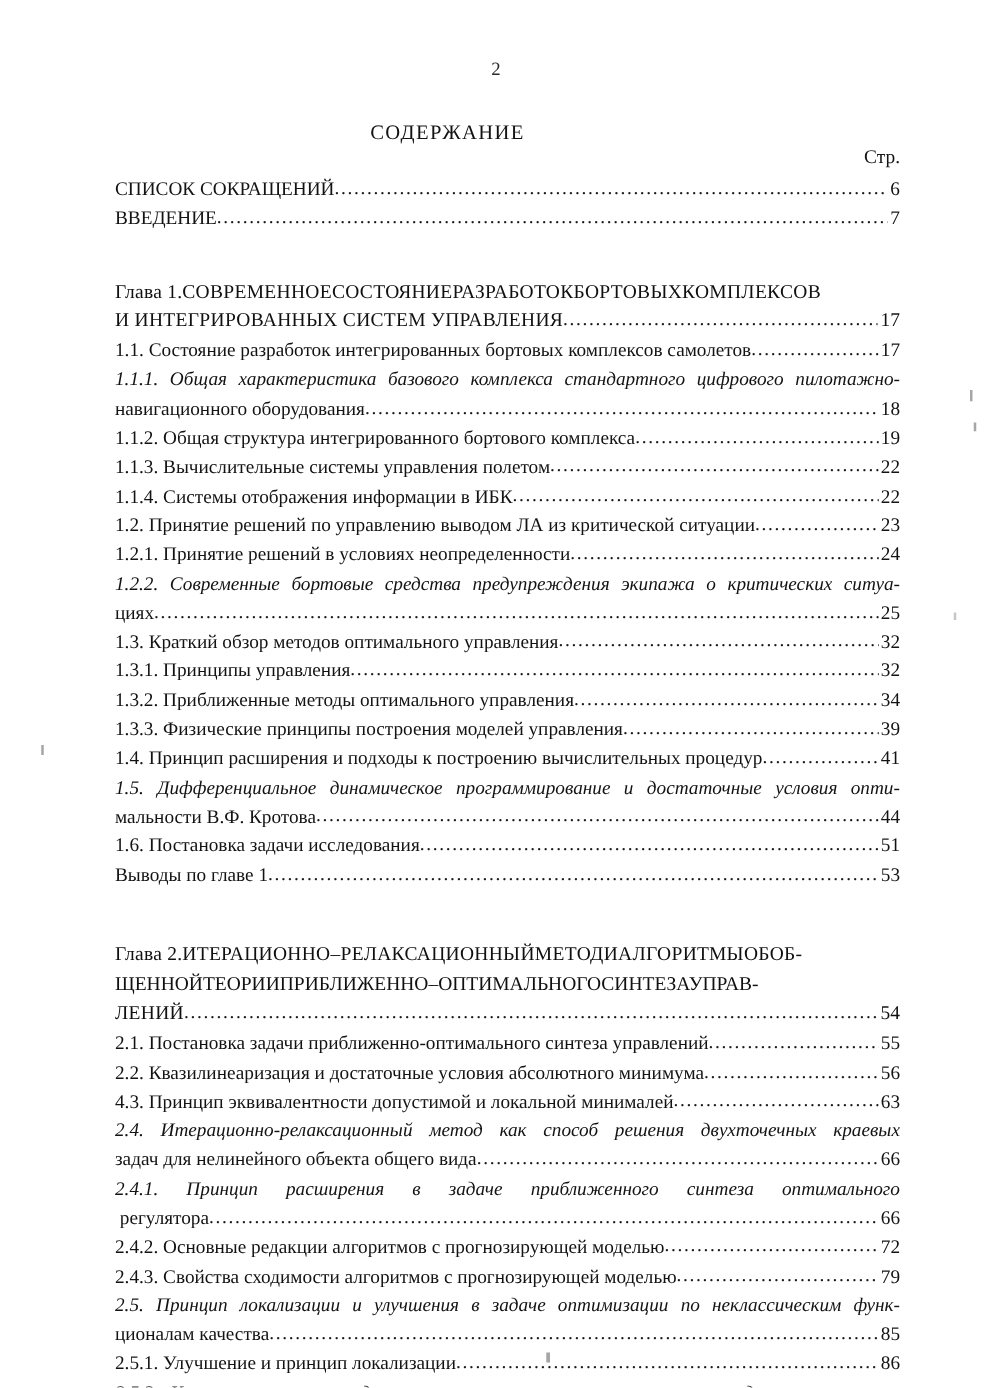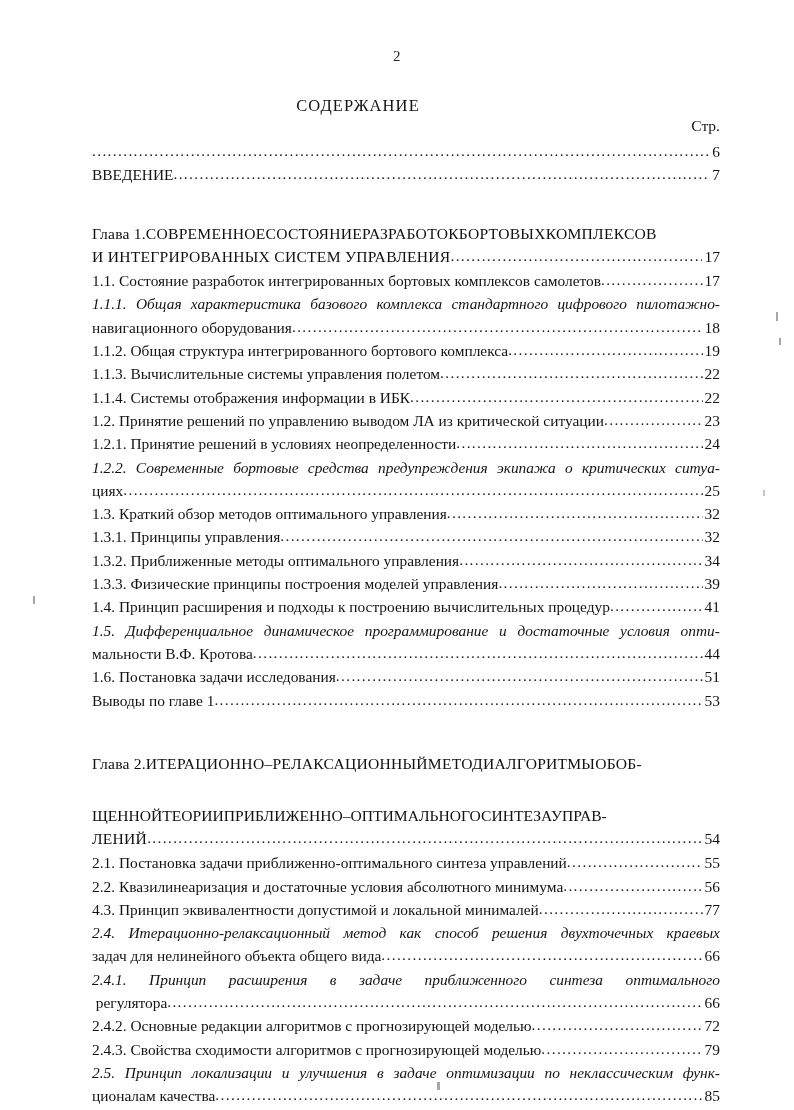--- a/index.html
+++ b/index.html
@@ -105,21 +105,21 @@
     padding-left: 1px;
   }
 
   
   .chapter {
     margin-top: 18px;
     font-size: 15.6px;
     line-height: 23.8px;
     color: #101010;
   }
-  .chapter .ln { display: block; margin-top: 28px; }
+  .chapter .ln { display: block; }
   .chapter .capline {
     display: flex;
     white-space: nowrap;
   }
   .chapter .capline > span { white-space: pre; }
   .chapter .lead-in { letter-spacing: .2px; }
 
   .caps { letter-spacing: .25px; }
   .spacer-md { height: 17px; }
   .spacer-lg { height: 22px; }
@@ -144,20 +144,21 @@
   <div class="folio">2</div>
 
   <div class="doc-title">СОДЕРЖАНИЕ</div>
 
   <div class="col-label">Стр.</div>
 
   <div class="toc">
     <div id="front-matter">
         <div class="wrap">
           <div class="row">
+            <span class="txt">СПИСОК СОКРАЩЕНИЙ</span>
             <span class="dots">..........................................................................................................................................................................</span>
             <span class="pg">6</span>
           </div>
         </div>
         <div class="wrap">
           <div class="row">
             <span class="txt">ВВЕДЕНИЕ</span>
             <span class="dots">..........................................................................................................................................................................</span>
             <span class="pg">7</span>
           </div>
@@ -356,21 +357,21 @@
             <div class="row">
               <span class="txt">2.2. Квазилинеаризация и достаточные условия абсолютного минимума</span>
               <span class="dots">..........................................................................................................................................................................</span>
               <span class="pg">56</span>
             </div>
           </div>
           <div class="wrap">
             <div class="row">
               <span class="txt">4.3. Принцип эквивалентности допустимой и локальной минималей</span>
               <span class="dots">..........................................................................................................................................................................</span>
-              <span class="pg">77</span>
+              <span class="pg">63</span>
             </div>
           </div>
           <div class="wrap">
             <div class="ln just">
               <span>2.4.</span>
               <span>Итерационно-релаксационный</span>
               <span>метод</span>
               <span>как</span>
               <span>способ</span>
               <span>решения</span>

